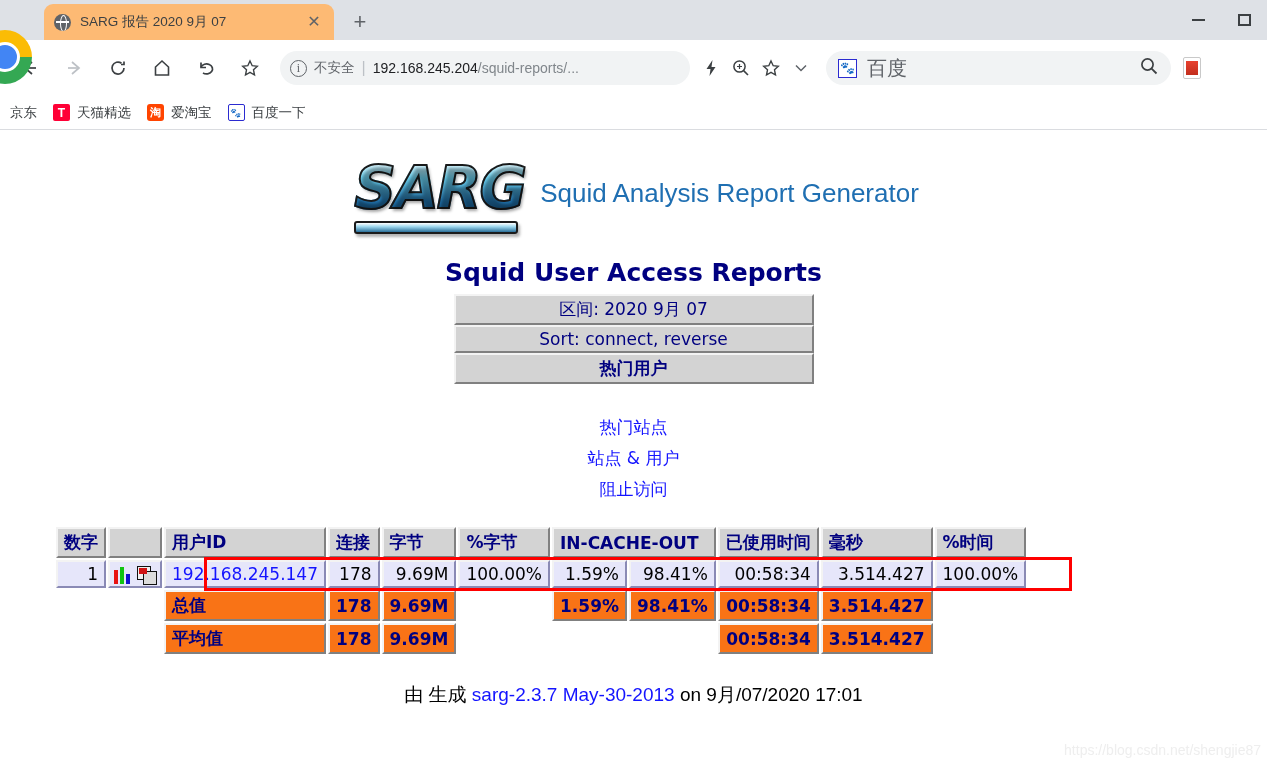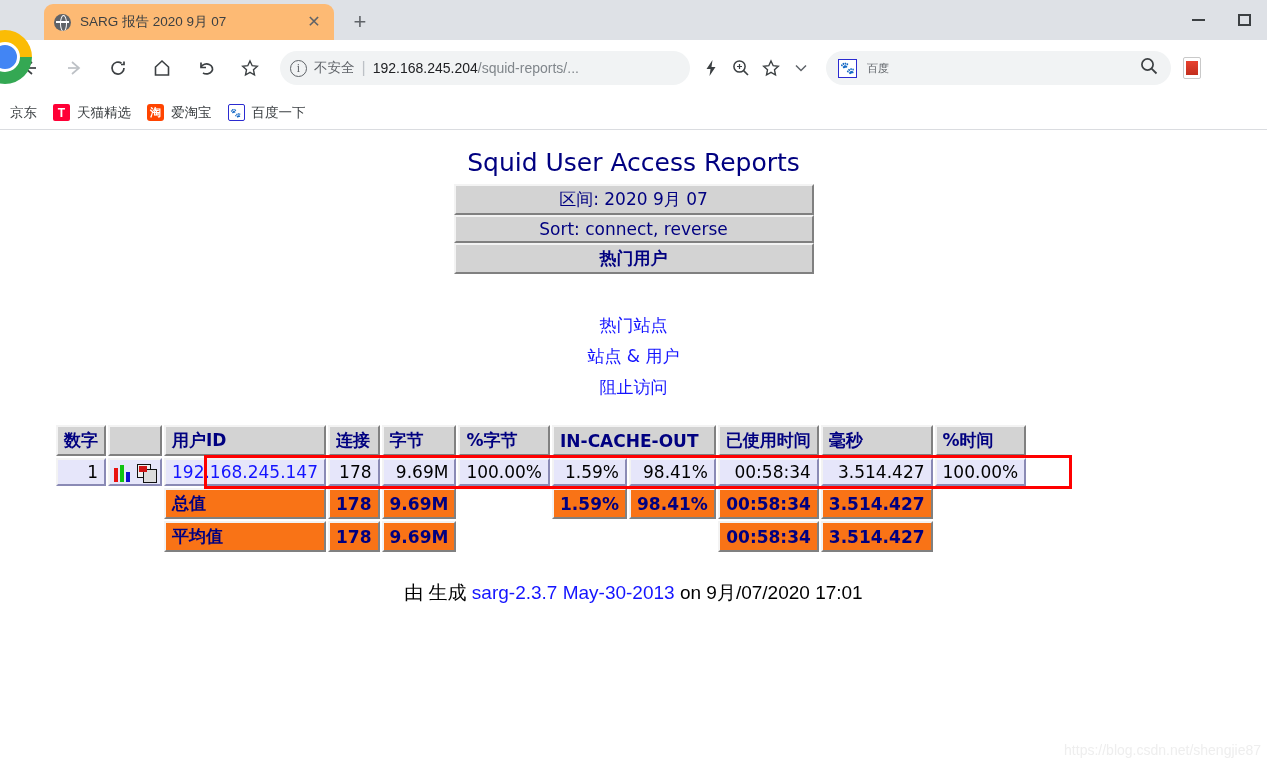--- a/index.html
+++ b/index.html
@@ -105,21 +105,21 @@
     flex: 0 0 auto; width: 345px; height: 34px; margin-left: 10px;
     background: #f1f3f4; border-radius: 17px;
     display: flex; align-items: center; padding: 0 12px;
   }
   .baidu-ic {
     width: 19px; height: 19px; border: 1.6px solid #2b2bd0;
     display:flex; align-items:center; justify-content:center;
     flex:0 0 auto; background:#fff;
   }
   .paw { font-size: 12px; color:#3b5bdb; line-height:1; }
-  .search-ph { font-size: 11px; color: #5f6368; margin-left: 10px; flex:1 1 auto;font-family:Liberation Mono, monospace; }
+  .search-ph { font-size: 20px; color: #5f6368; margin-left: 10px; flex:1 1 auto;font-family:Liberation Mono, monospace; }
   .ext-icons { display:flex; align-items:center; margin-left:6px; }
   .pdf-ic {
     width: 18px; height: 22px; background: #fff; border: 1.5px solid #c9c9c9;
     border-radius: 2px; position: relative;
   }
   .pdf-ic::after {
     content:""; position:absolute; left:2px; top:3px; right:2px; bottom:3px;
     background: linear-gradient(#e8412f, #c22e1d);
   }
 
@@ -166,38 +166,38 @@
     background: linear-gradient(#ffffff, #9fd8ee 40%, #2a6e98);
     border: 2px solid #1a1a1a; border-radius: 3px;
     box-shadow: 2px 3px 3px rgba(0,0,0,0.3);
   }
   .sarg-sub {
     font-size: 26px; color: #1f6fb2; margin-left: 14px;
     font-family: "Liberation Sans", sans-serif;
   }
 
   .h1 {
-    text-align:center; color:#000080; font-size: 25px; font-weight: normal;
+    text-align:center; color:#000080; font-size: 25px; font-weight: bold;
     margin-top: 18px; font-family: "DejaVu Sans", sans-serif;
   }
 
   .info-table {
     margin: 7px auto 0; border-collapse: separate; border-spacing: 0;
     width: 360px;
   }
   .info-table td {
     background: #d3d3d3;
     border: 2px solid;
     border-color: #f3f3f3 #808080 #808080 #f3f3f3;
     color: #000080; font-size: 17px; text-align:center;
     padding: 2px 4px; font-family: "DejaVu Sans", sans-serif;
   }
   .info-table td.bold { font-weight: bold; }
 
-  .links { text-align:center; margin-top: 40px; }
+  .links { text-align:center; margin-top: 32px; }
   .links a {
     display:block; color: #1414ff; font-size: 17px; text-decoration:none;
     margin: 8px 0; font-family: "DejaVu Sans", sans-serif;
   }
 
   .grid-wrap { margin-top: 24px; padding-left: 54px; position: relative; }
   table.grid { border-collapse: separate; border-spacing: 2px; }
   table.grid th {
     background: #d3d3d3; color: #000080;
     font-size: 17px; font-weight: bold;
@@ -390,20 +390,27 @@
       <span>爱淘宝</span>
     </div>
     <div class="bm">
       <span class="bm-ic ic-baidu"></span>
       <span>百度一下</span>
     </div>
   </div>
 
   <div class="page">
 
+    <div class="logo-row">
+      <div class="sarg-logo">
+        <div class="sarg-text">SARG</div>
+        <div class="sarg-bar"></div>
+      </div>
+      <div class="sarg-sub">Squid Analysis Report Generator</div>
+    </div>
 
     <div class="h1">Squid User Access Reports</div>
 
     <table class="info-table">
       <tbody>
           <tr>
             <td>区间: 2020 9月 07</td>
           </tr>
       <tr>
             <td>Sort: connect, reverse</td>

